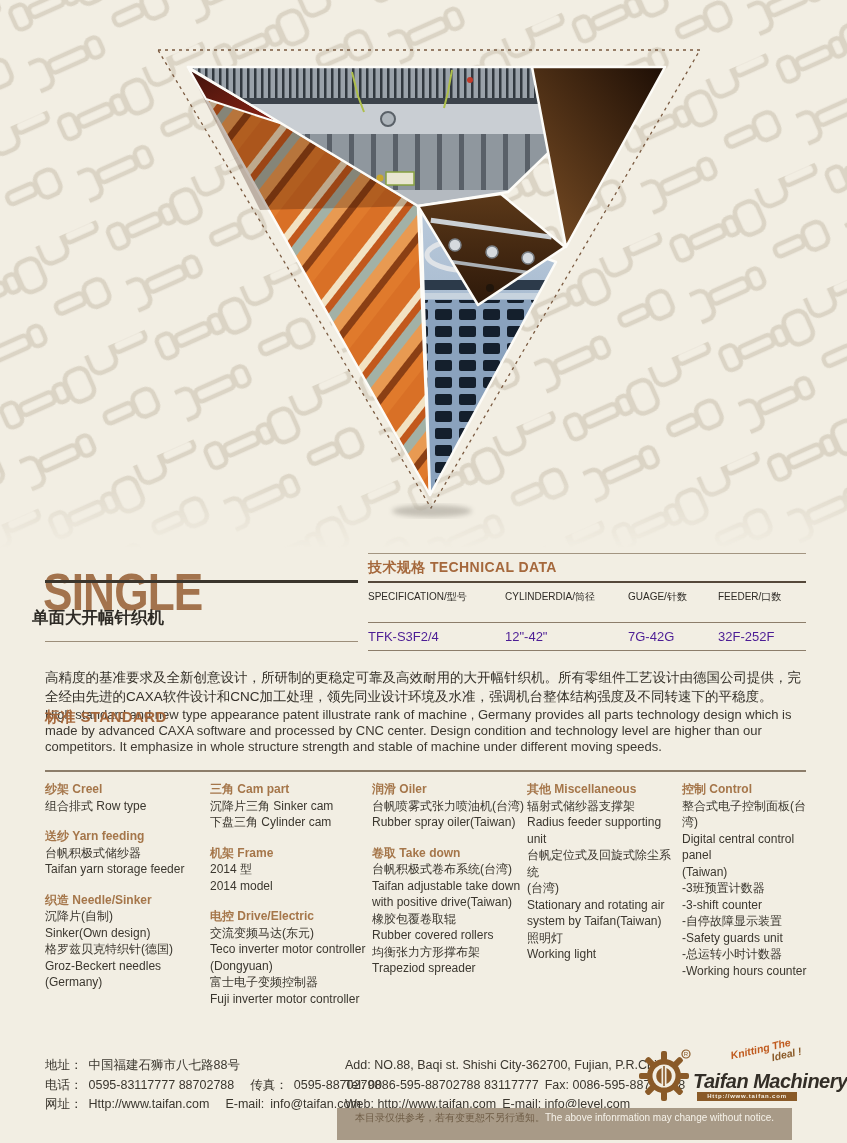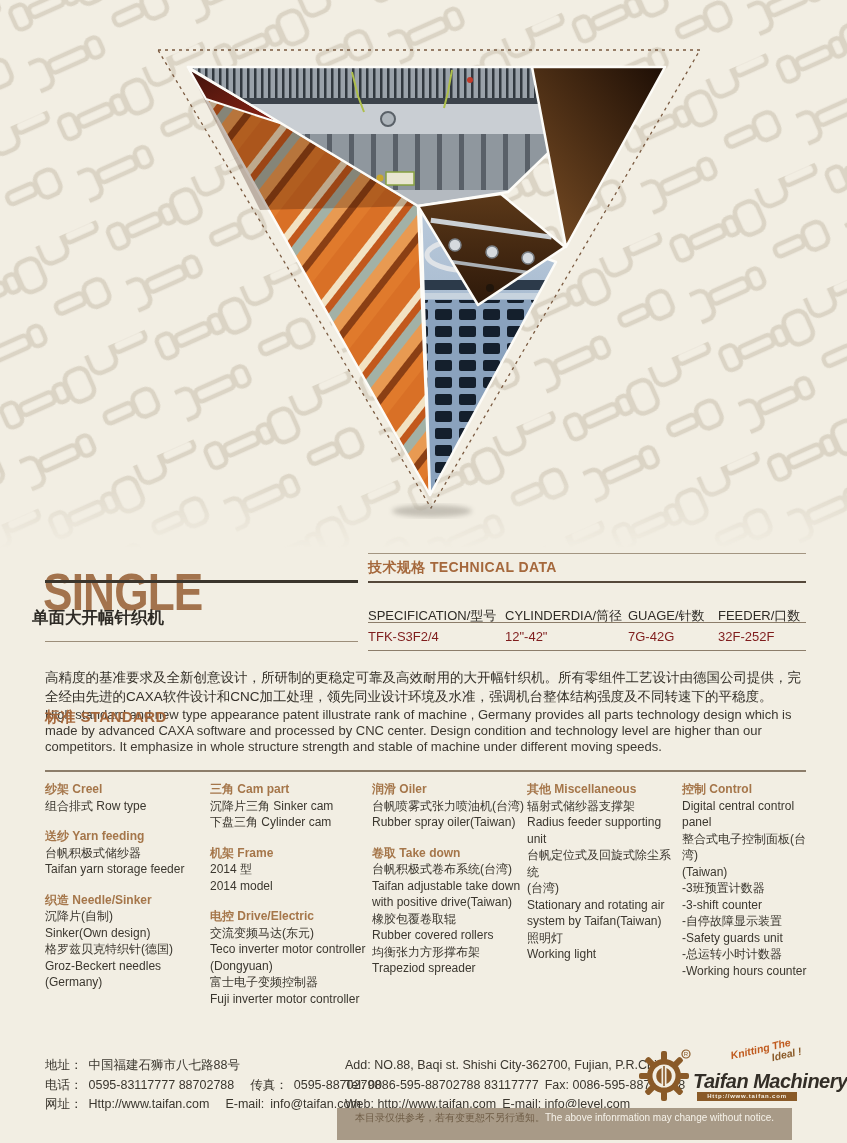--- a/index.html
+++ b/index.html
@@ -18,22 +18,22 @@
   .rule{position:absolute;background:#9c8e7a;height:1px;}
   .rule-title-dark{left:45px;top:580px;width:313px;height:3px;background:#3b352c;}
   .sub-en{position:absolute;left:45px;top:584px;font-size:19.5px;color:#2e2b26;letter-spacing:-.2px;}
   .sub-zh{position:absolute;left:32px;top:607px;font-size:16.5px;font-weight:bold;color:#2e2b26;}
   .rule-title-thin{left:45px;top:641px;width:313px;}
   
   .rule-tech-top{left:368px;top:553px;width:438px;background:#a39581;}
   .tech-head{position:absolute;left:368px;top:559px;font-size:14px;font-weight:bold;color:#a5683c;letter-spacing:.4px;}
   .rule-tech-head{left:368px;top:581px;width:438px;height:2px;background:#55483a;}
   .tech-grid{position:absolute;left:368px;width:438px;display:grid;grid-template-columns:137px 123px 90px 88px;}
-  .tech-grid.hdr{top:607px;font-size:13px;color:#2e2b26;}
-  .tech-grid.row{top:629px;font-size:13px;color:#7f1d1d;}
+  .tech-grid.hdr{top:590px;font-size:10px;color:#2e2b26;}
+  .tech-grid.row{top:629px;font-size:13px;color:#4c1d95;}
   .rule-tech-mid{left:368px;top:622px;width:438px;background:#8c7d6a;}
   .rule-tech-bot{left:368px;top:650px;width:438px;background:#8c7d6a;}
   
   .desc-zh{position:absolute;left:45px;top:654px;width:762px;font-size:13.5px;line-height:19.5px;font-weight:normal;color:#343029;}
   .desc-en{position:absolute;left:45px;top:694px;width:768px;font-size:13px;line-height:16px;color:#3c3831;}
   
   .std-head{position:absolute;left:45px;top:708px;font-size:15px;font-weight:bold;color:#a5683c;letter-spacing:.4px;}
   .rule-std{left:45px;top:770px;width:761px;height:2px;background:#8c7d6a;}
   .stdwrap{position:absolute;left:0;top:781px;width:847px;}
   .stdcol{position:absolute;top:0;font-size:12px;line-height:16.5px;color:#3b372f;}
@@ -293,22 +293,22 @@
         <div class="gline">unit</div>
         <div class="gline">台帆定位式及回旋式除尘系统</div>
         <div class="gline">(台湾)</div>
         <div class="gline">Stationary and rotating air</div>
         <div class="gline">system by Taifan(Taiwan)</div>
         <div class="gline">照明灯</div>
         <div class="gline">Working light</div>
       </div>
       <div class="stdcol c4">
         <div class="gtitle">控制 Control</div>
+        <div class="gline">整合式电子控制面板(台湾)</div>
         <div class="gline">Digital central control panel</div>
-        <div class="gline">整合式电子控制面板(台湾)</div>
         <div class="gline">(Taiwan)</div>
         <div class="gline">-3班预置计数器</div>
         <div class="gline">-3-shift counter</div>
         <div class="gline">-自停故障显示装置</div>
         <div class="gline">-Safety guards unit</div>
         <div class="gline">-总运转小时计数器</div>
         <div class="gline">-Working hours counter</div>
       </div>
     </div>
 

